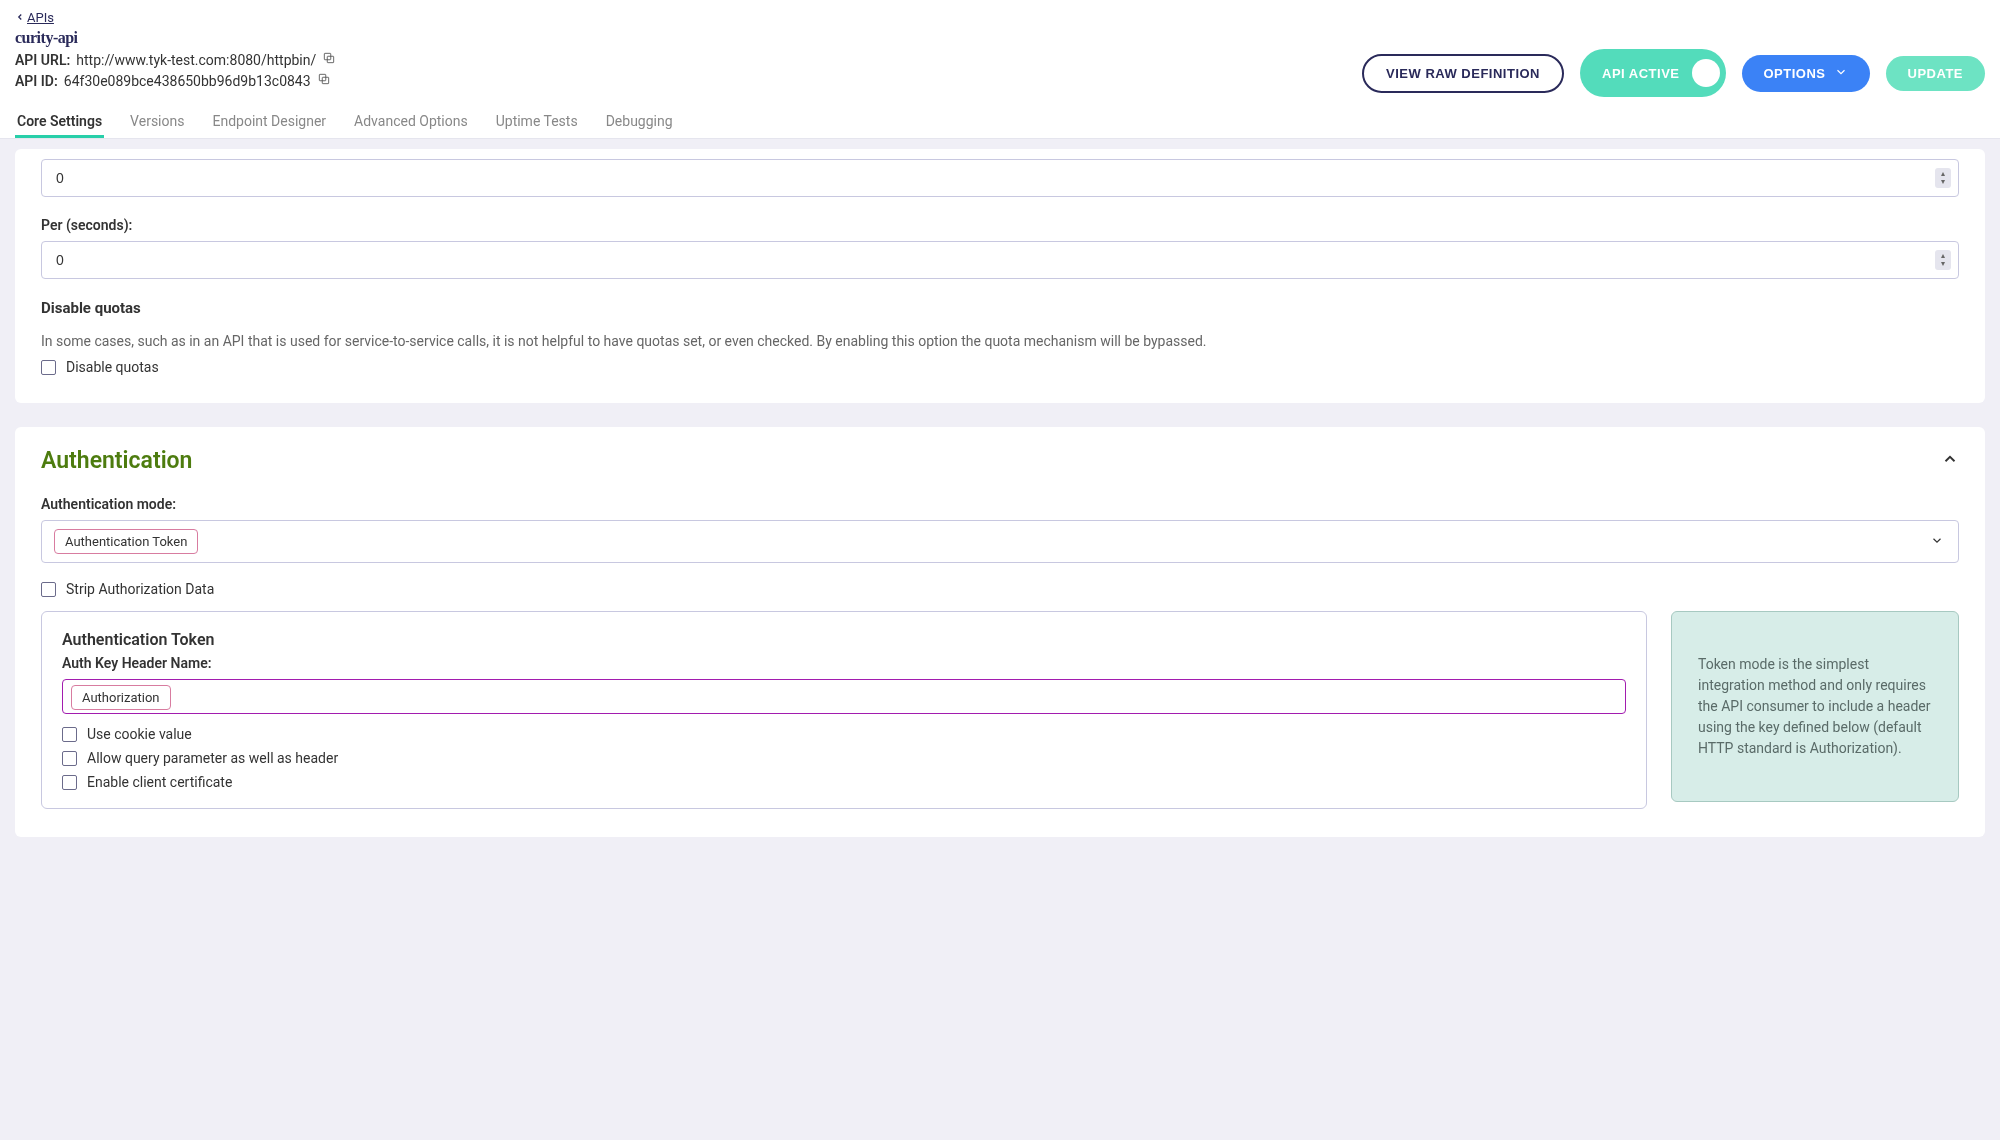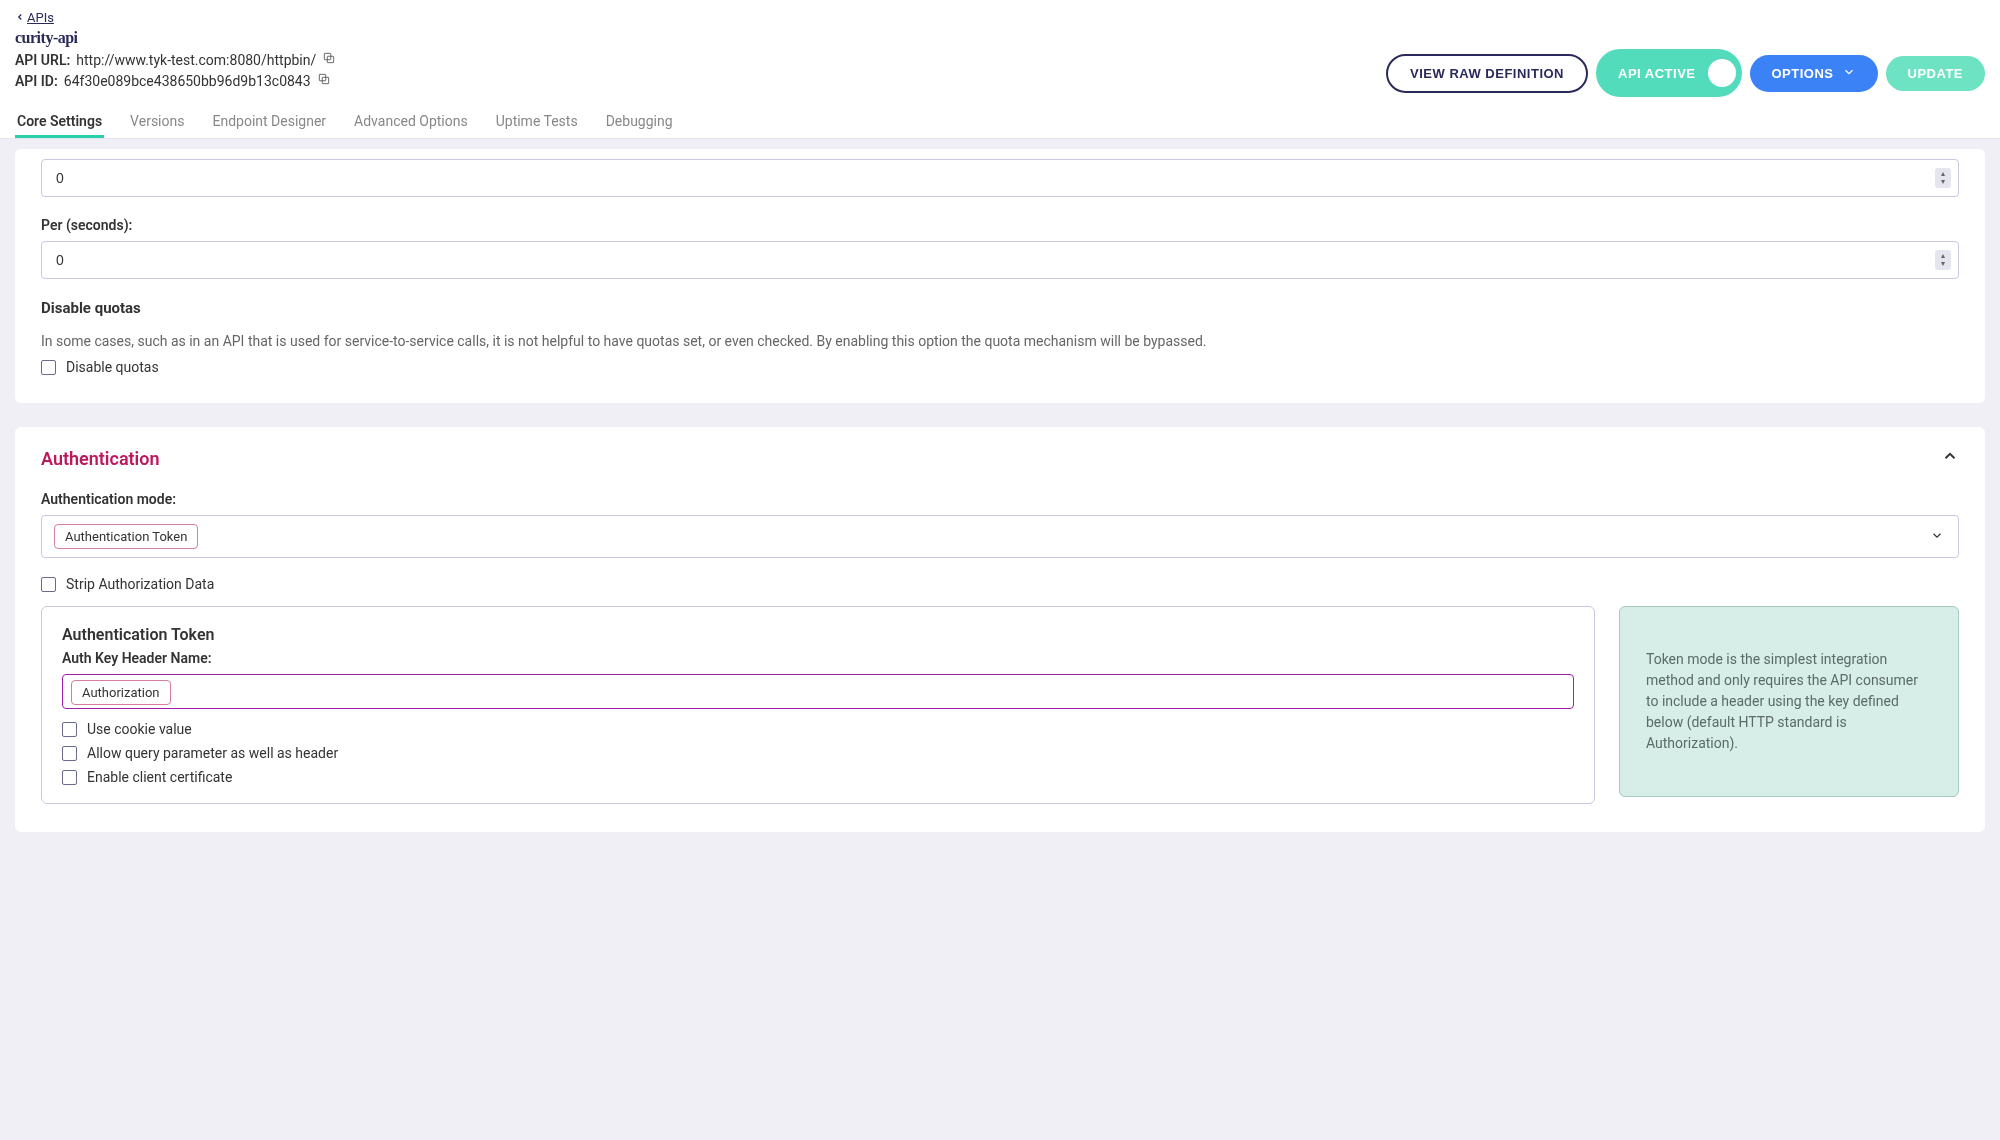--- a/index.html
+++ b/index.html
@@ -38,21 +38,21 @@
     margin-top: 4px;
     display: flex;
     align-items: center;
     gap: 6px;
   }
   .meta-line .label { font-weight: 600; }
   .copy-icon svg { width: 14px; height: 14px; stroke: #555; fill: none; stroke-width: 1.5; cursor: pointer; }
   .header-actions {
     display: flex;
     align-items: center;
-    gap: 8px;
+    gap: 16px;
     padding-top: 20px;
   }
   .btn {
     padding: 10px 22px;
     border-radius: 50px;
     font-size: 13px;
     font-weight: 700;
     letter-spacing: 0.5px;
     cursor: pointer;
     border: none;
@@ -169,23 +169,23 @@
     border-radius: 2px;
     cursor: pointer;
     flex-shrink: 0;
   }
   .panel-head {
     display: flex;
     justify-content: space-between;
     align-items: center;
   }
   .panel-head h2 {
-    font-size: 18px;
-    font-weight: 600;
-    color: #be185d;
+    font-size: 23px;
+    font-weight: 600;
+    color: #4d7c0f;
   }
   .caret svg { width: 18px; height: 18px; stroke: #333; fill: none; stroke-width: 2.5; }
   .dropdown {
     position: relative;
     border: 1px solid #c8c8e0;
     border-radius: 4px;
     padding: 8px 12px;
     display: flex;
     align-items: center;
     cursor: pointer;
@@ -223,21 +223,21 @@
     margin-bottom: 6px;
   }
   .auth-input-wrap {
     border: 1px solid #a21caf;
     border-radius: 4px;
     padding: 7px 8px;
     margin-top: 6px;
     margin-bottom: 12px;
   }
   .info-box {
-    width: 340px;
+    width: 288px;
     background: #d7ede8;
     border: 1px solid #a7c9c1;
     border-radius: 6px;
     padding: 42px 26px;
     color: #5a6b68;
     font-size: 14px;
     line-height: 1.5;
     align-self: flex-start;
   }
   .mt { margin-top: 22px; }

